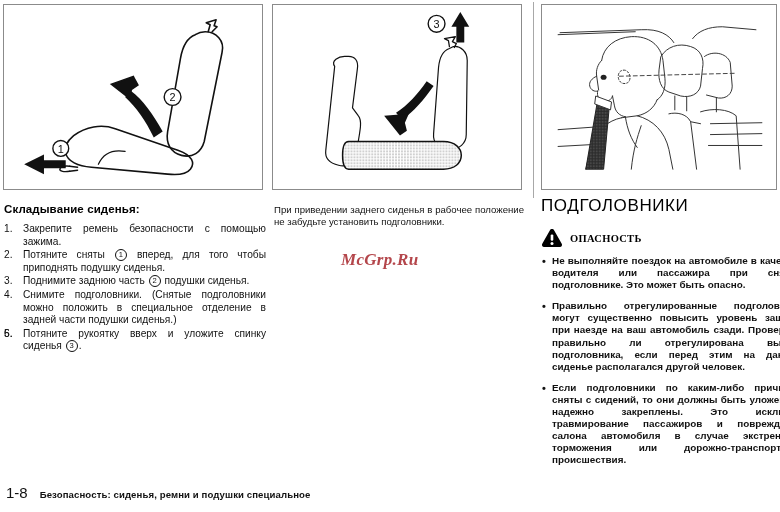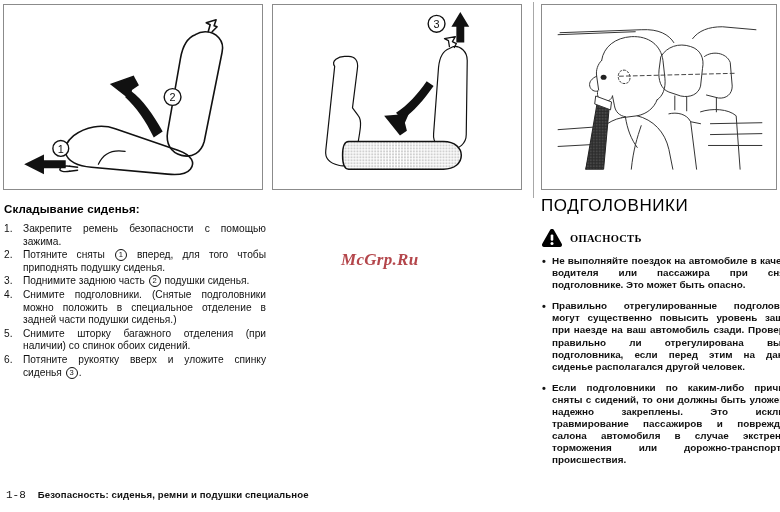--- a/index.html
+++ b/index.html
@@ -180,23 +180,22 @@
   
   #footer {
     position: absolute;
     left: 6px;
     bottom: 11px;
     display: flex;
     align-items: baseline;
     gap: 12px;
   }
   #footer-page-number {
-    font-size: 11px;
-    color: #111;
-    font-family: Liberation Mono, monospace;
+    font-size: 15px;
+    color: #111;
   }
   #footer-section-title {
     font-size: 9.6px;
     font-weight: bold;
     color: #111;
     letter-spacing: 0.1px;
   }
 </style>
 </head>
 <body>
@@ -341,25 +340,28 @@
 
   <div id="column-divider"></div>
 
   <div id="left-column">
     <h2 class="section-heading">Складывание сиденья:</h2>
     <ol class="steps" id="steps-list">
         <li><span class="num">1.</span><span>Закрепите ремень безопасности с помощью зажима.</span></li>
         <li><span class="num">2.</span><span>Потяните сняты </span><span class="cnum">1</span><span> вперед, для того чтобы приподнять подушку сиденья.</span></li>
         <li><span class="num">3.</span><span>Поднимите заднюю часть </span><span class="cnum">2</span><span> подушки сиденья.</span></li>
         <li><span class="num">4.</span><span>Снимите подголовники. (Снятые подголовники можно положить в специальное отделение в задней части подушки сиденья.)</span></li>
-        <li><span class="num">5.</span><span>Снимите шторку багажного отделения (при наличии) со спинок обоих сидений.</span></li>
+        <li><span class="num">5.</span></li>
         <li><span class="num">6.</span><span>Потяните рукоятку вверх и уложите спинку сиденья </span><span class="cnum">3</span><span>.</span></li>
       </ol>
   </div>
 
+  <div id="middle-column">
+    <p>При приведении заднего сиденья в рабочее положение не забудьте установить подголовники.</p>
+  </div>
 
   <div id="watermark" style="color: rgb(180, 70, 75);">McGrp.Ru</div>
 
   <div id="right-column">
     <h1 id="headrest-title">ПОДГОЛОВНИКИ</h1>
 
     <div id="danger-row">
       <span>
         <svg id="danger-triangle-icon" width="22" height="20" viewBox="0 0 22 20" xmlns="http://www.w3.org/2000/svg">
           <path d="M11 1 C12 1 12.7 1.5 13.2 2.4 L20.6 15.6 C21.1 16.5 21.2 17.3 20.7 18 C20.3 18.7 19.5 19 18.5 19 L3.5 19 C2.5 19 1.7 18.7 1.3 18 C0.8 17.3 0.9 16.5 1.4 15.6 L8.8 2.4 C9.3 1.5 10 1 11 1 Z" fill="#000"></path>

